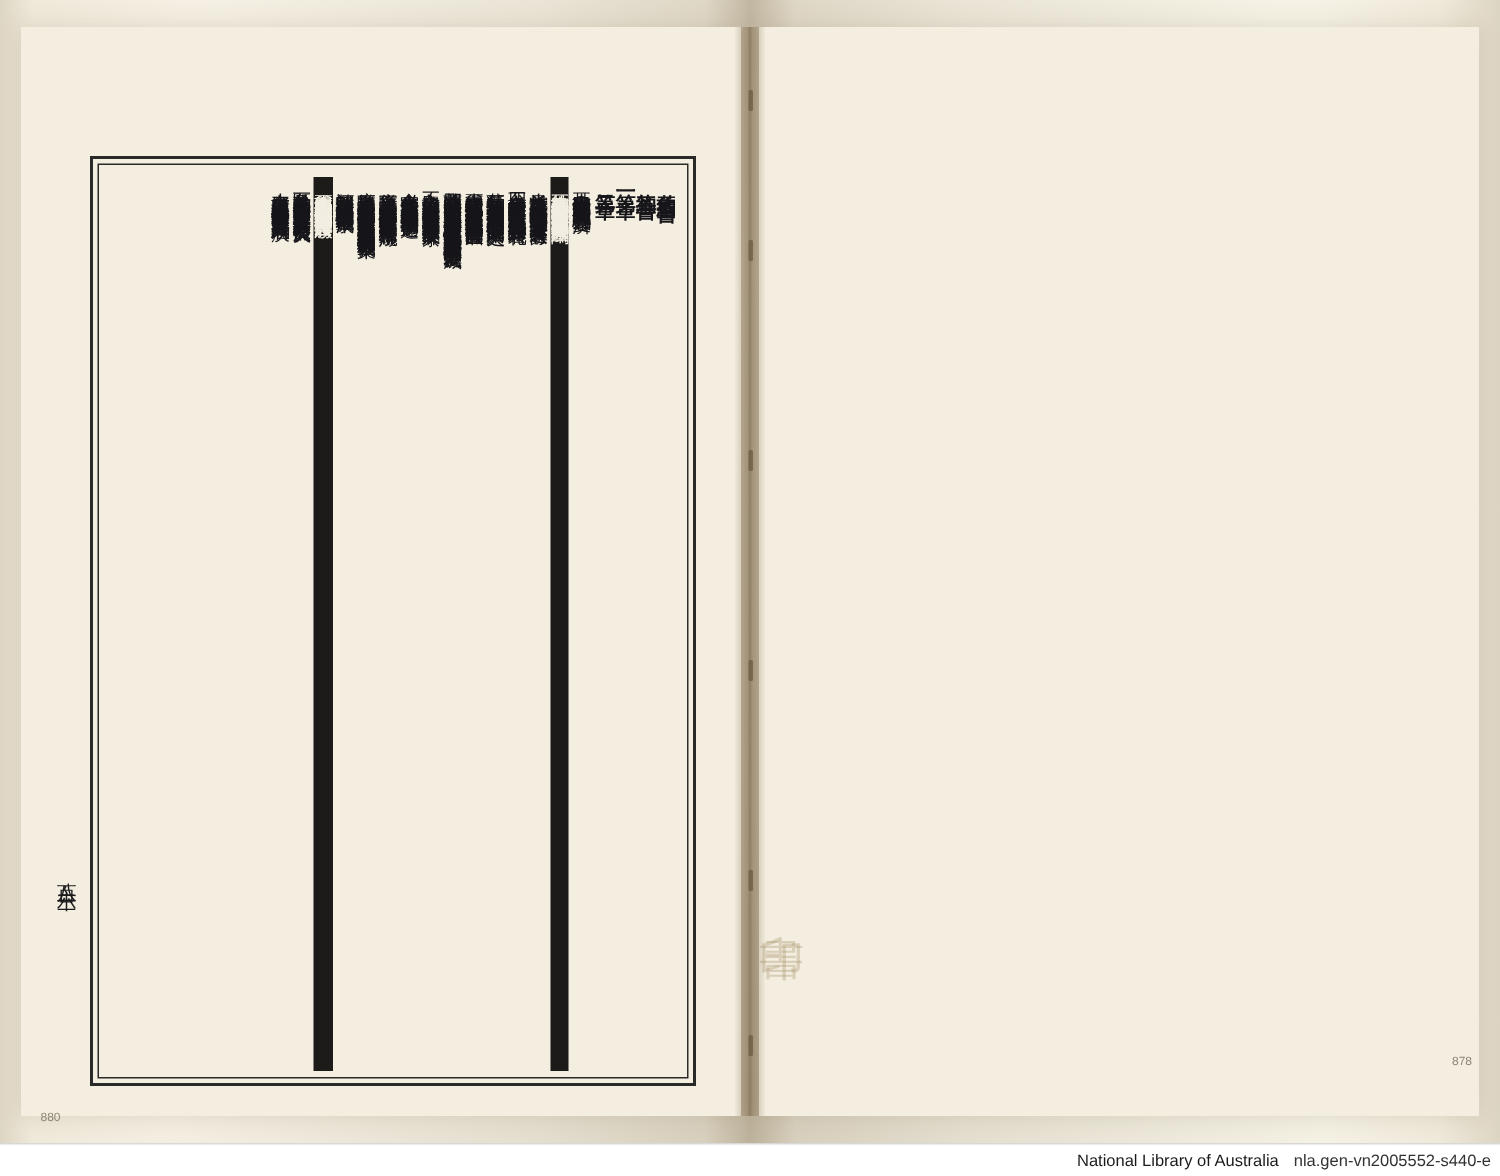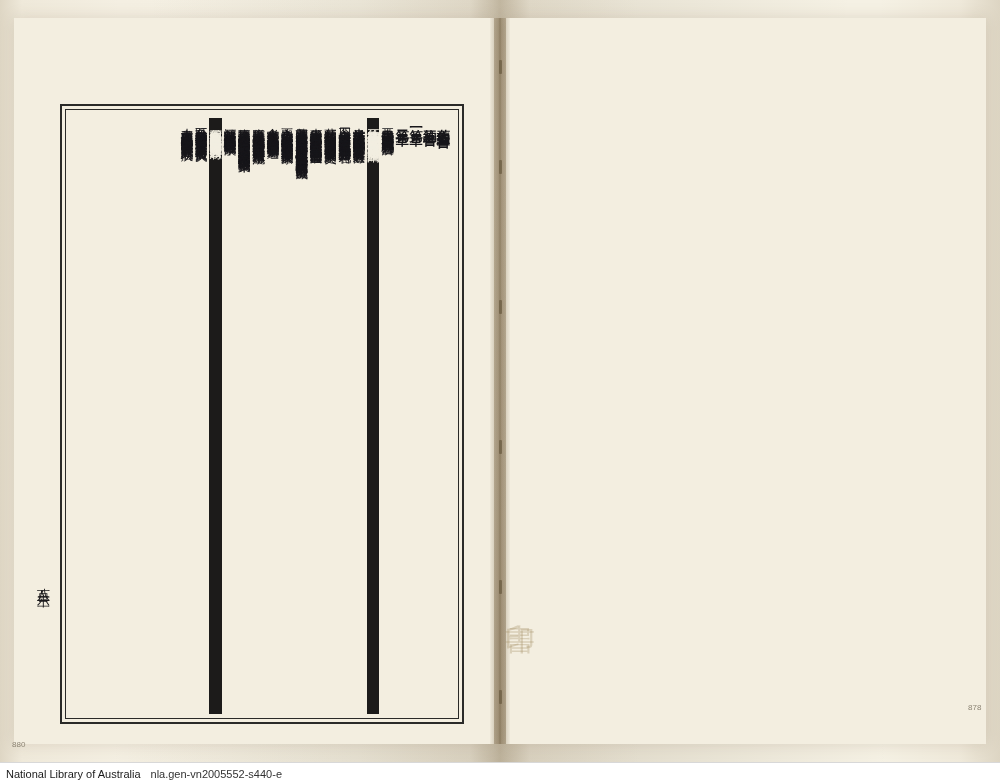--- a/index.html
+++ b/index.html
@@ -142,21 +142,21 @@
   }
   .folio-left  { left: 20px;  top: 560px; }
 
   
   .stamp {
     position: absolute;
     font-size: 8px;
     color: #8d8575;
     font-family: "Liberation Sans", sans-serif;
   }
-  .stamp-l { left: 12px; top: 740px; }
+  .stamp-l { left: 27px; top: 740px; }
   .stamp-r { left: 968px; top: 703px; }
   .watermark {
     position: absolute;
     left: 470px; top: 600px;
     width: 70px; height: 70px;
     color: rgba(170,150,110,0.35);
     font-size: 30px;
     font-family: "DejaVu Sans", serif;
     writing-mode: vertical-rl;
     text-orientation: upright;
@@ -164,21 +164,21 @@
 
   
   .footer {
     position: absolute;
     left: 0; top: 762px;
     width: 1000px; height: 22px;
     background: #ffffff;
     border-top: 1px solid #d8d8d8;
     display: flex;
     align-items: center;
-    justify-content: flex-start;
+    justify-content: flex-end;
     padding: 0 6px;
     box-sizing: border-box;
     font-size: 11px;
     color: #1a1a1a;
   }
   .footer .right { color: #333; margin-left: 10px; }
 </style>
 </head>
 <body>
 

